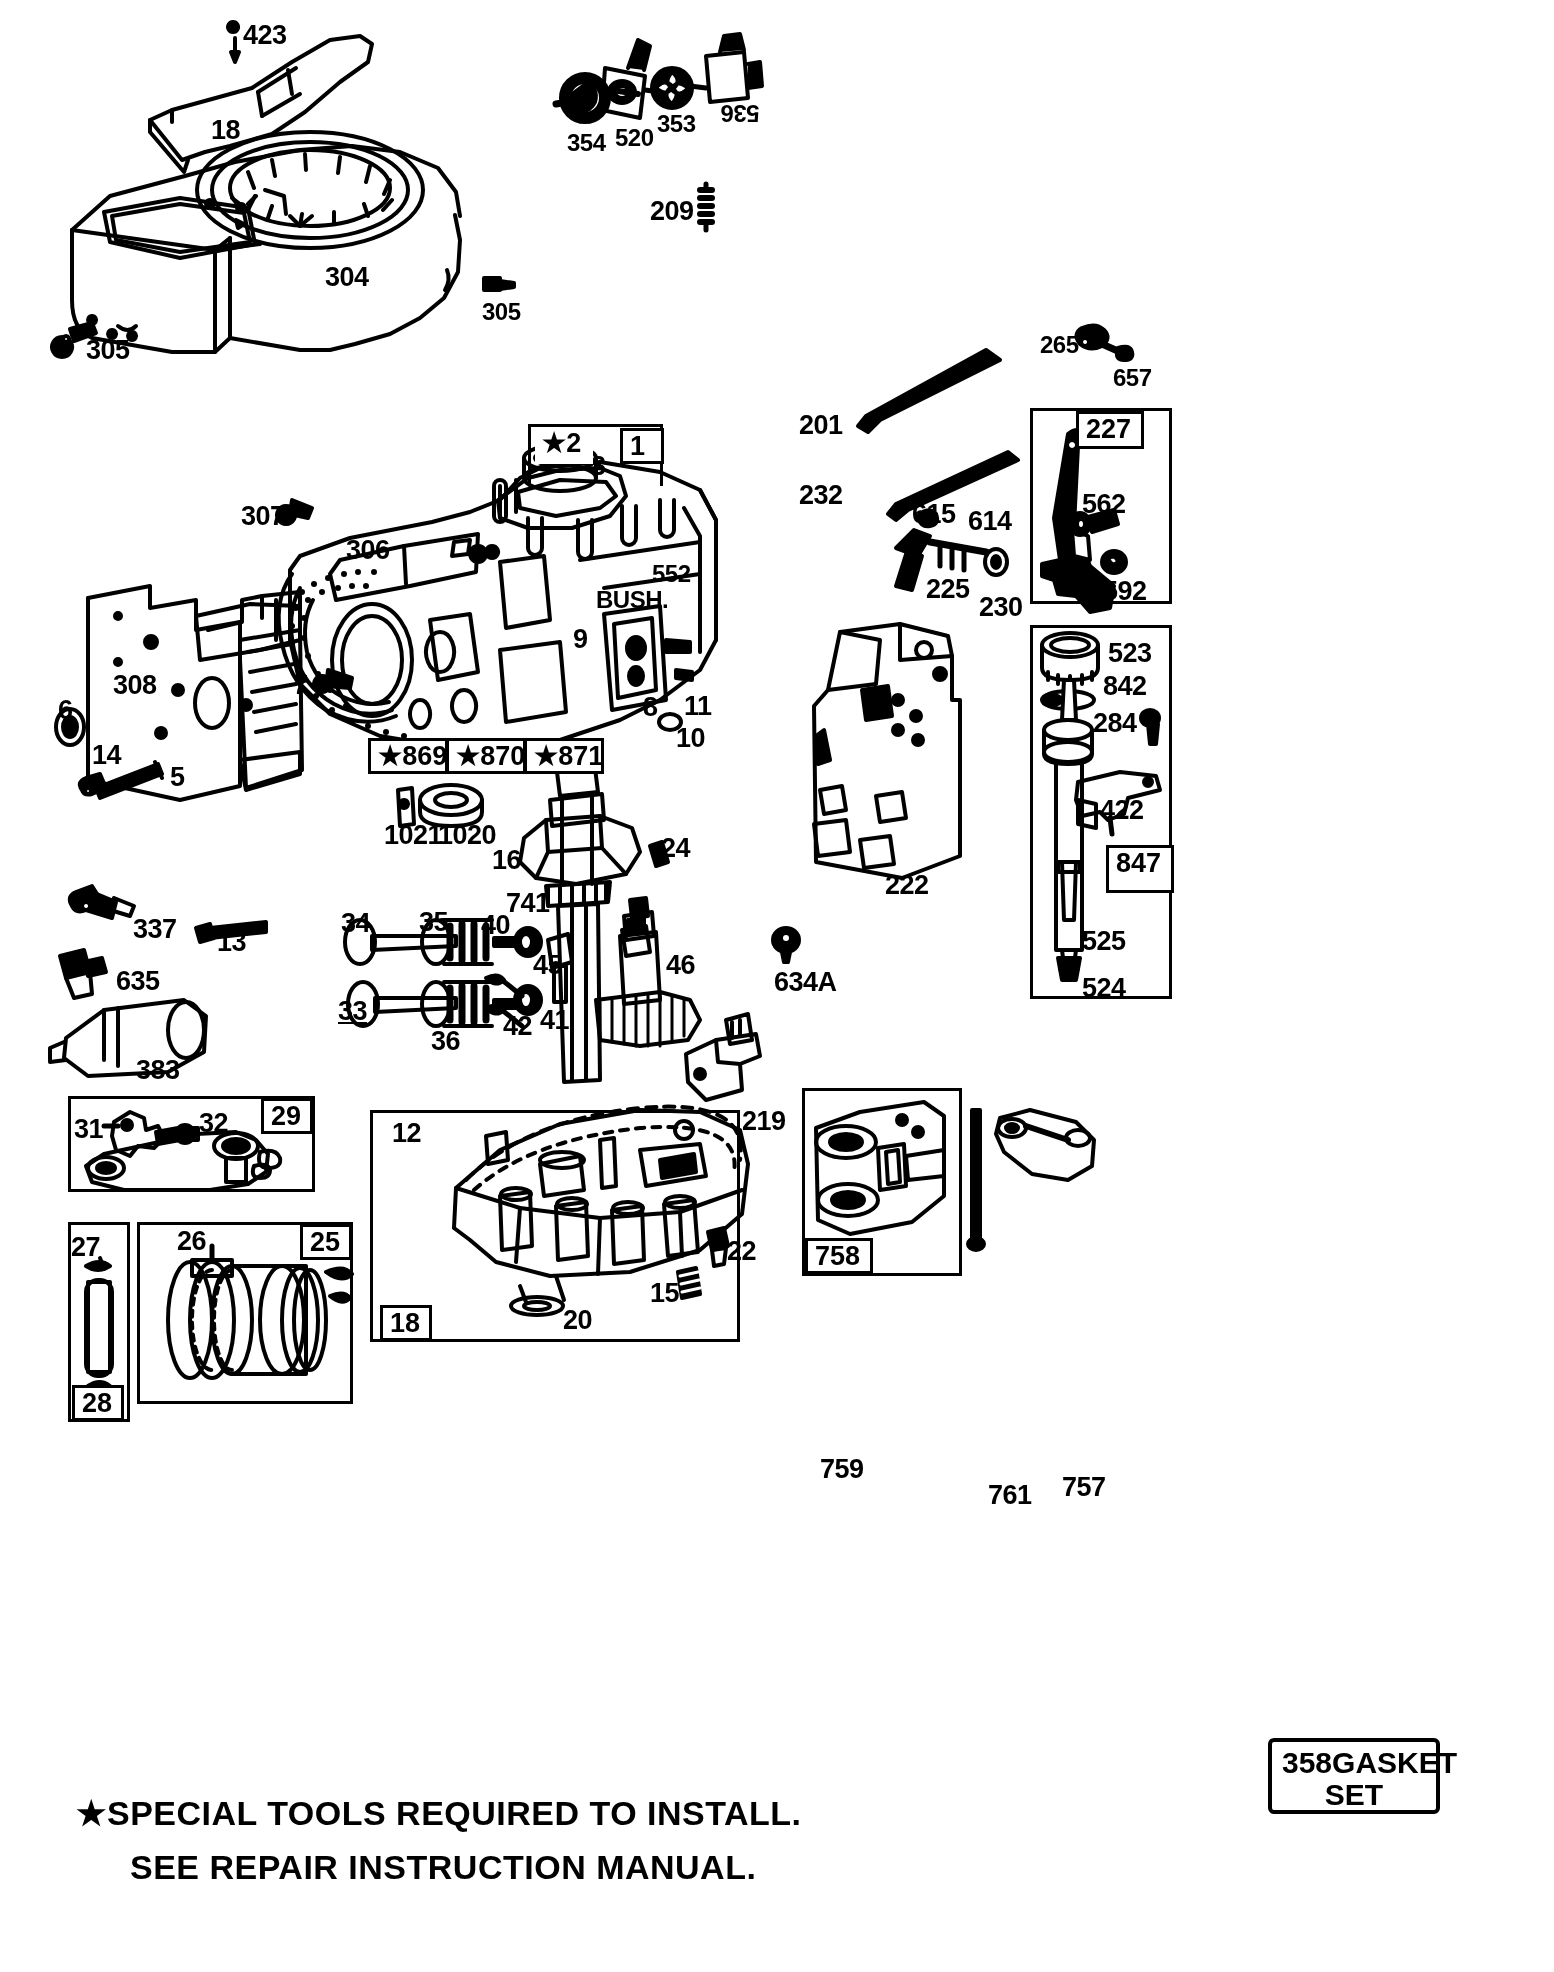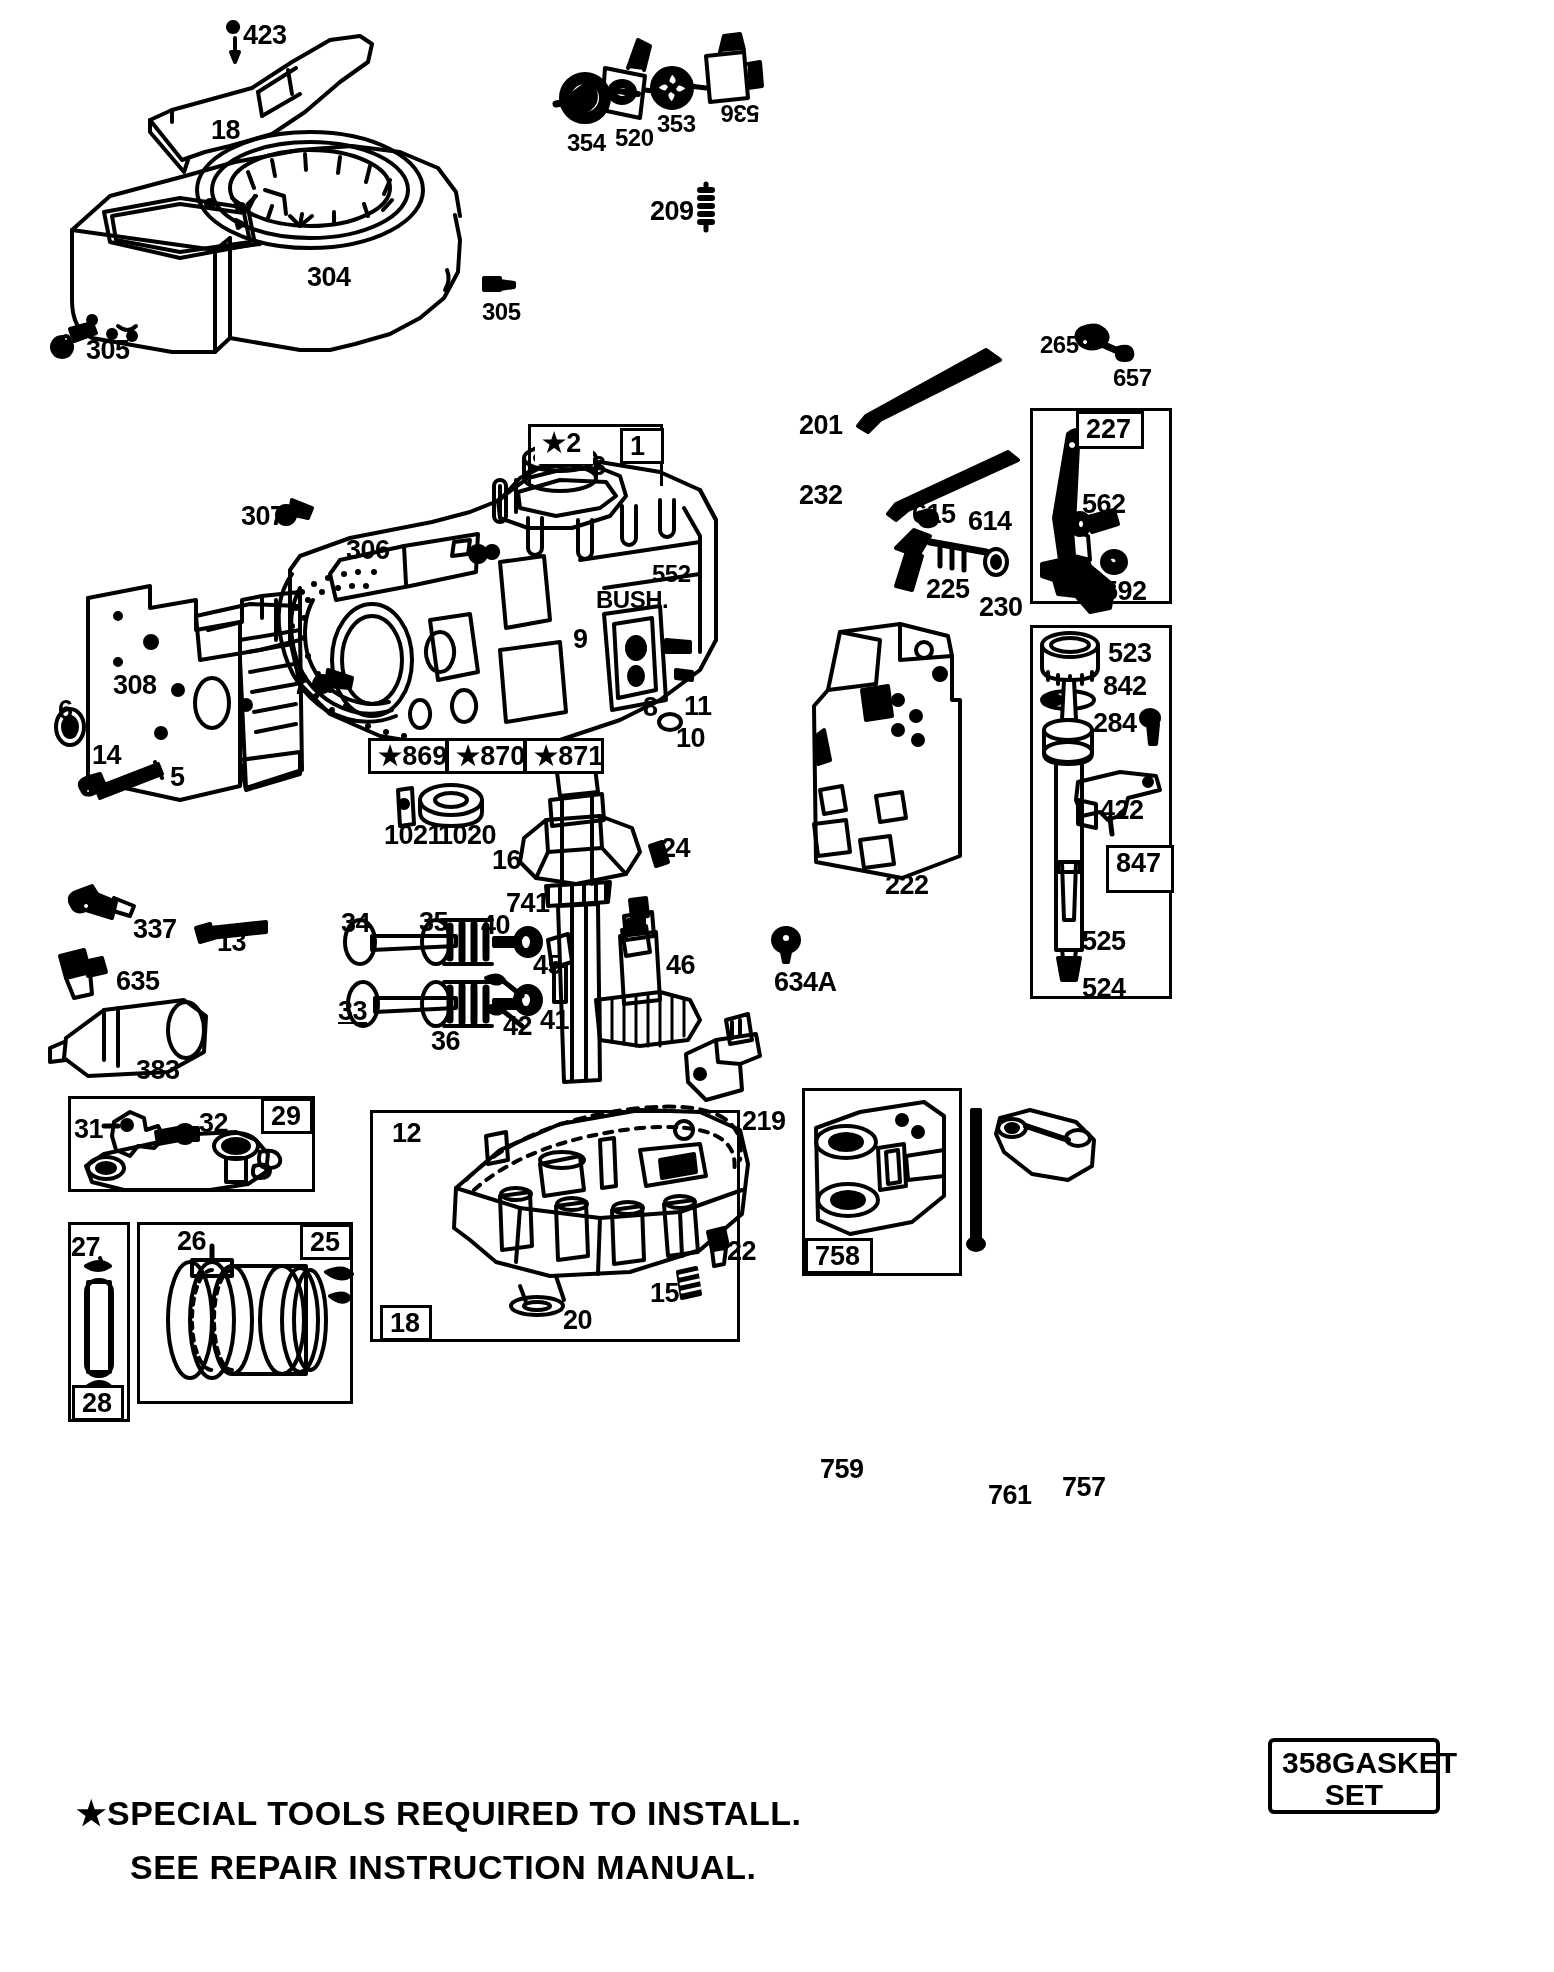--- a/index.html
+++ b/index.html
@@ -636,21 +636,21 @@
   <div class="panel" style="left:1030px;top:625px;width:142px;height:374px;"></div>
   <div class="panel" style="left:68px;top:1096px;width:247px;height:96px;"></div>
   <div class="panel" style="left:137px;top:1222px;width:216px;height:182px;"></div>
   <div class="panel" style="left:68px;top:1222px;width:62px;height:200px;"></div>
   <div class="panel" style="left:370px;top:1110px;width:370px;height:232px;"></div>
   <div class="panel" style="left:802px;top:1088px;width:160px;height:188px;"></div>
   <div class="panel" style="left:528px;top:424px;width:135px;height:62px;border-bottom:none;"></div>
 
   <div class="lbl" style="left:243px;top:22px;">423</div>
   <div class="lbl" style="left:211px;top:117px;">18</div>
-  <div class="lbl" style="left:307px;top:264px;text-align:right;">304</div>
+  <div class="lbl" style="left:325px;top:264px;text-align:right;">304</div>
   <div class="lbl sm" style="left:482px;top:300px;">305</div>
   <div class="lbl" style="left:86px;top:337px;">305</div>
   <div class="lbl sm" style="left:567px;top:131px;">354</div>
   <div class="lbl sm" style="left:615px;top:126px;">520</div>
   <div class="lbl sm" style="left:657px;top:112px;">353</div>
   <div class="lbl sm rot180" style="left:721px;top:101px;">536</div>
   <div class="lbl" style="left:650px;top:198px;">209</div>
   <div class="lbl sm" style="left:1040px;top:333px;">265</div>
   <div class="lbl sm" style="left:1113px;top:366px;">657</div>
   <div class="lbl" style="left:799px;top:412px;">201</div>

